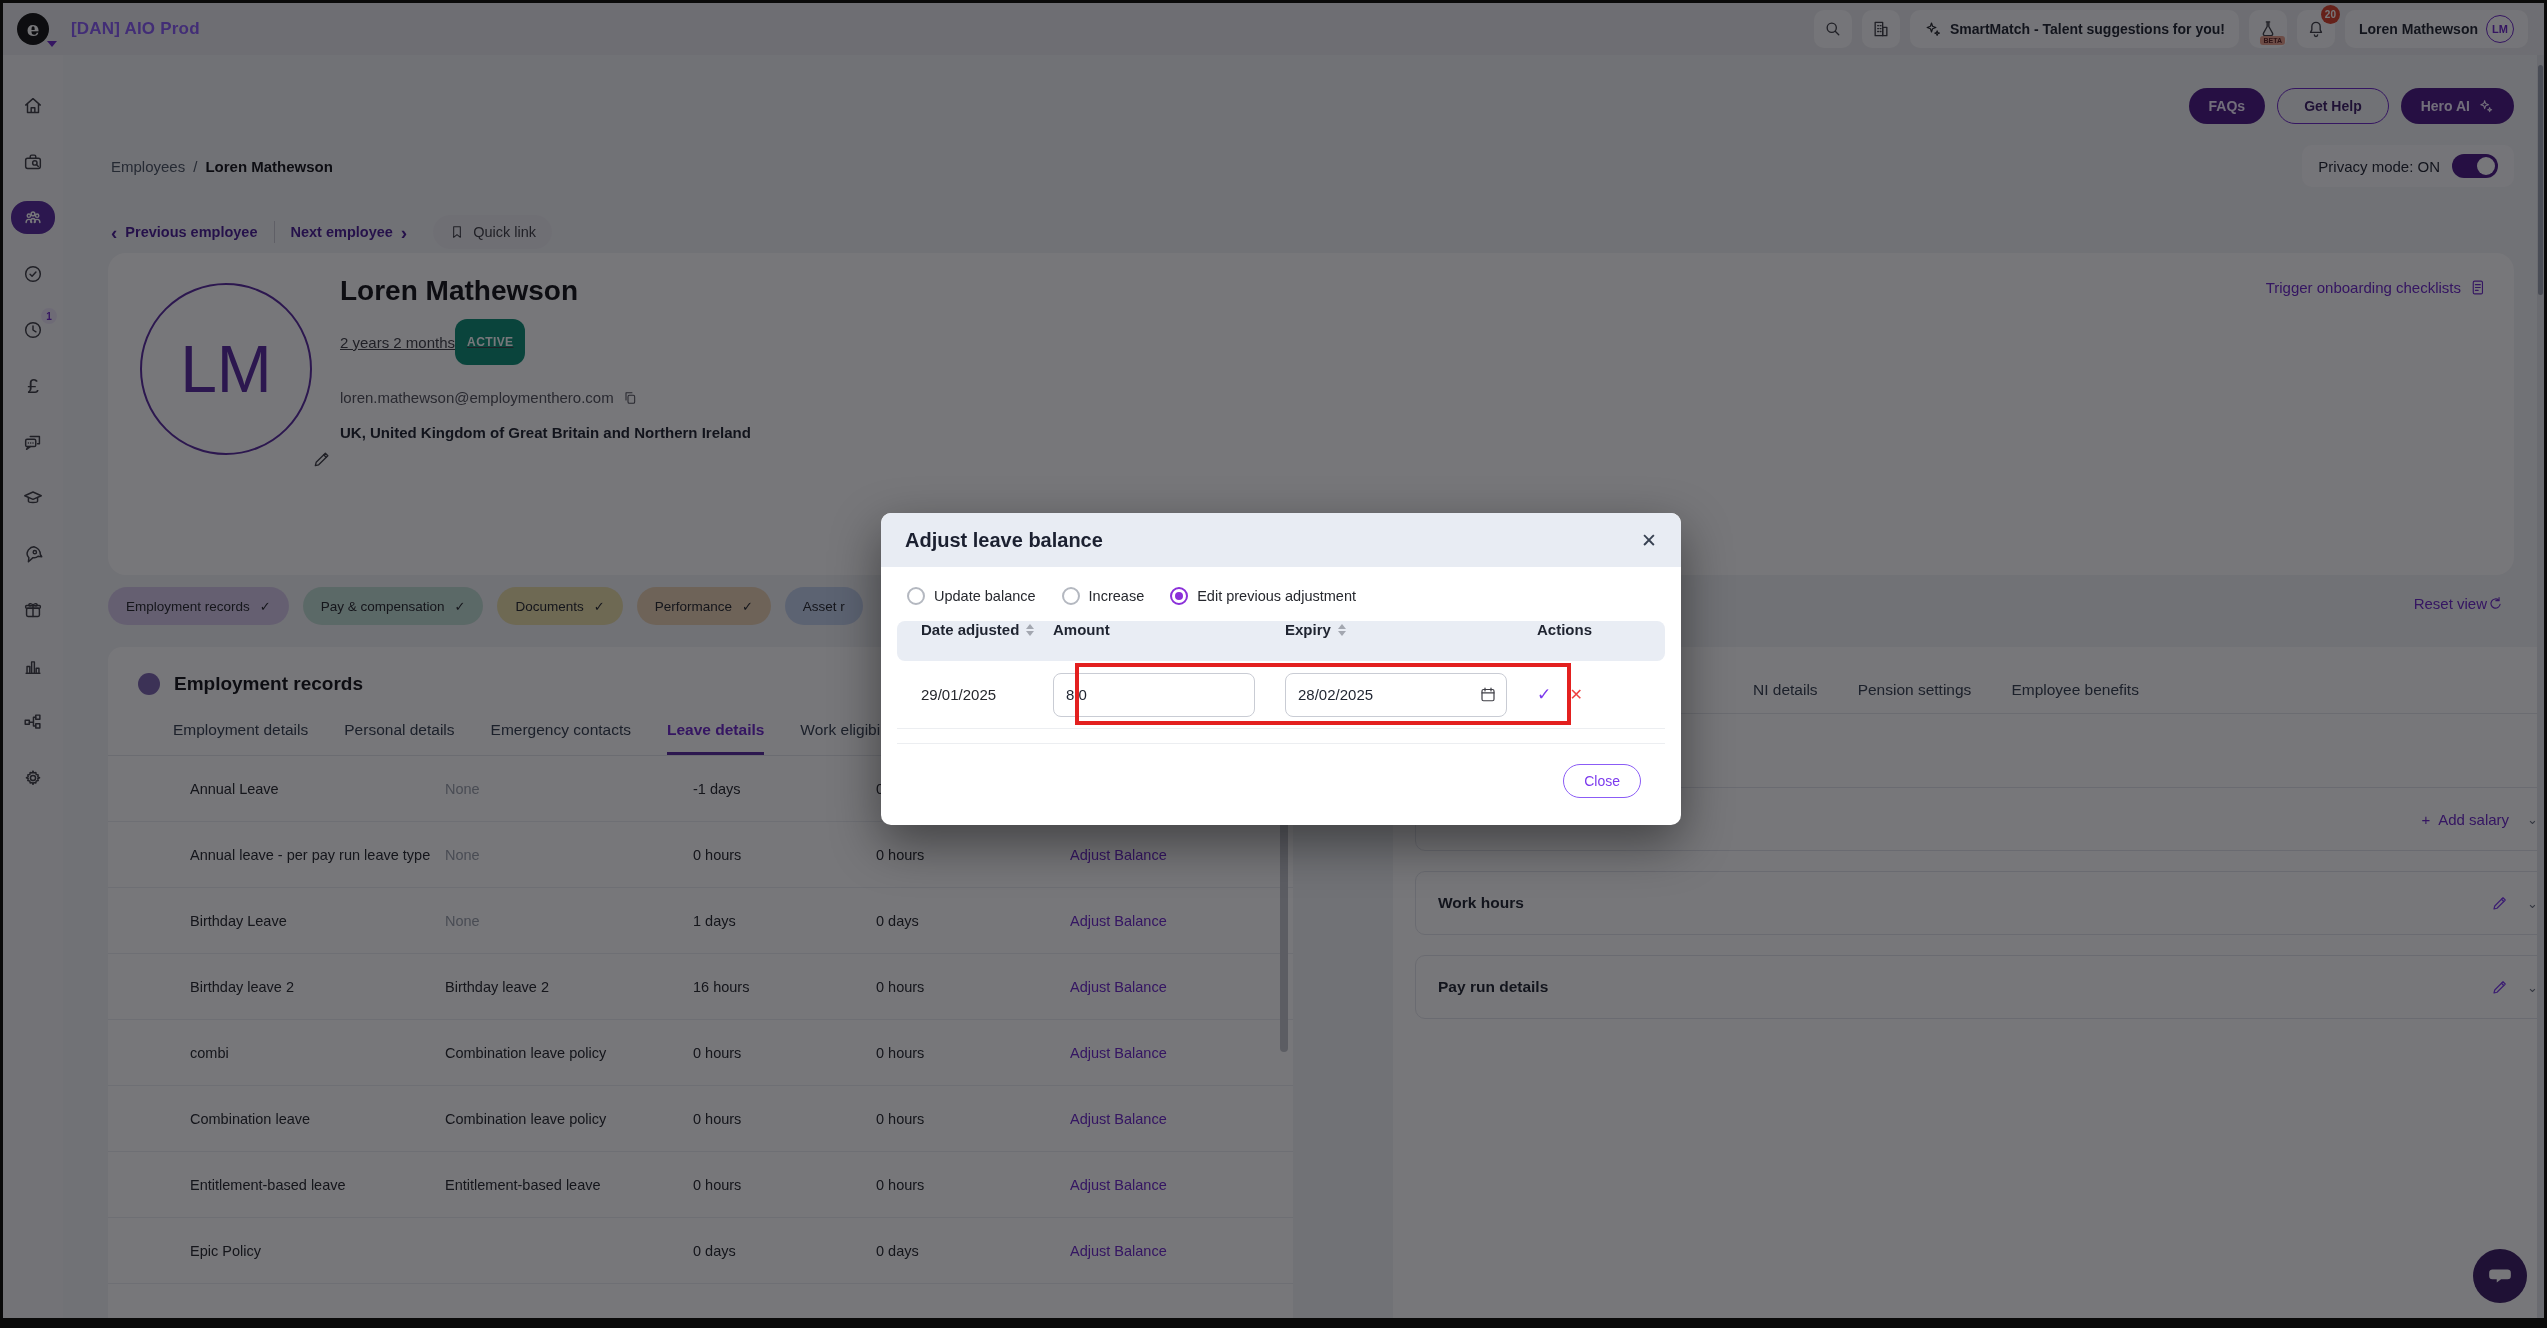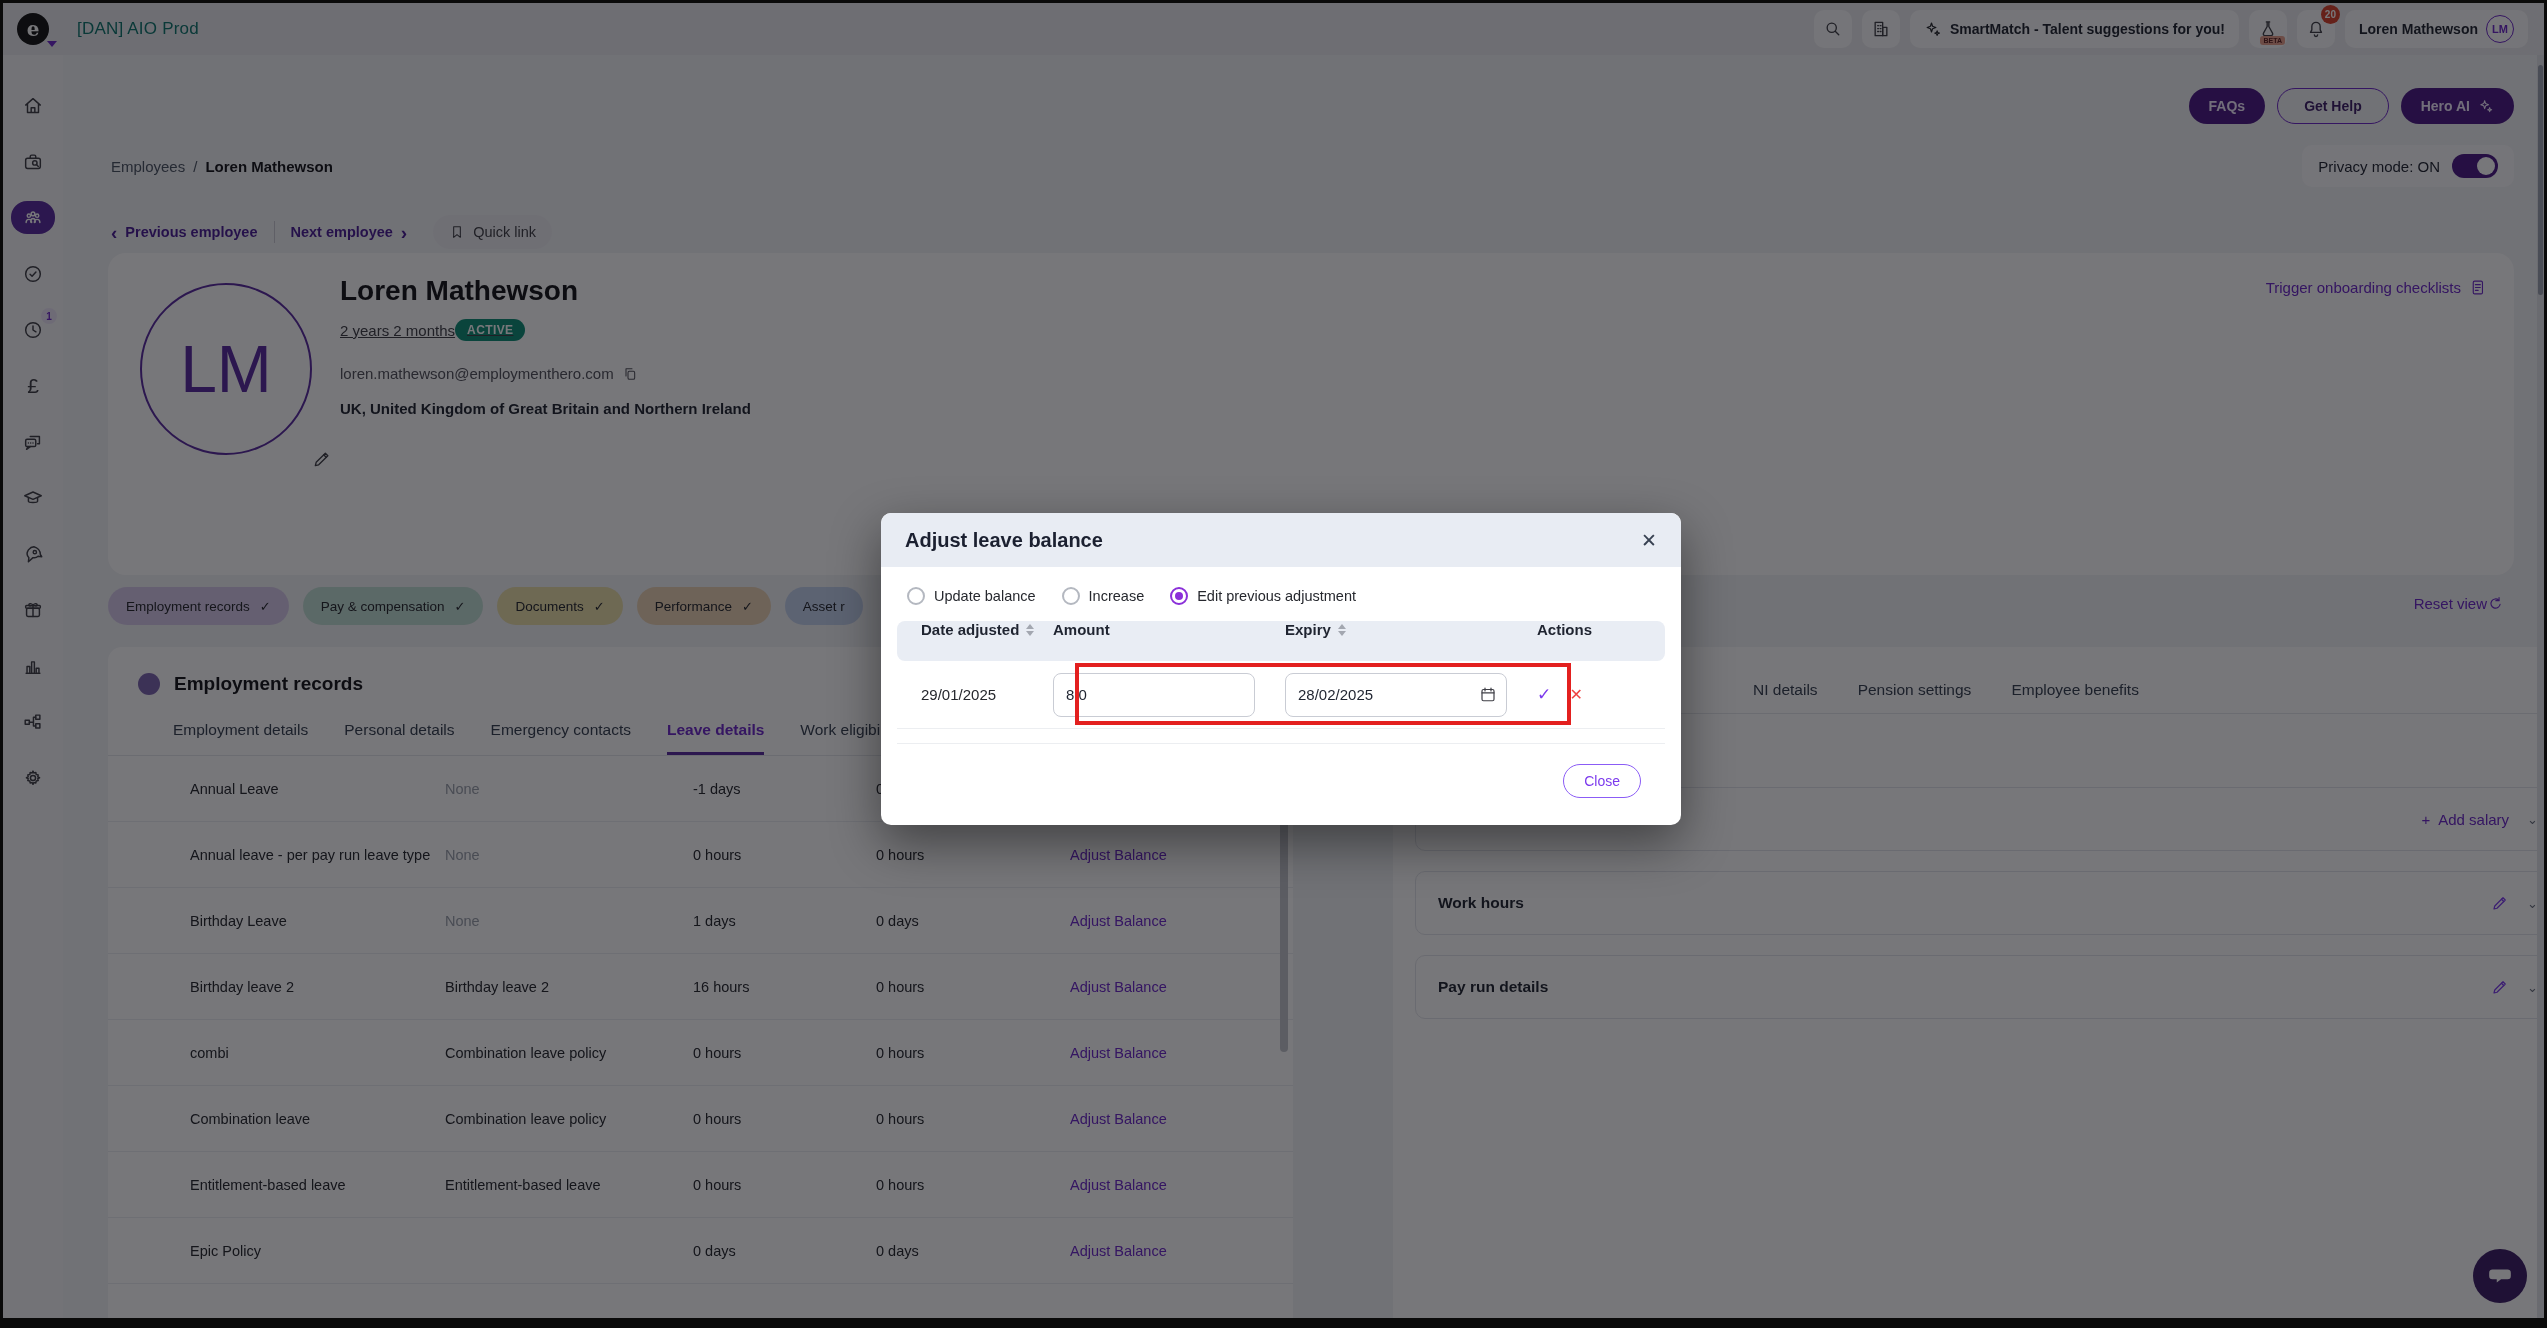--- a/index.html
+++ b/index.html
@@ -5,21 +5,21 @@
   * { margin:0; padding:0; box-sizing:border-box; }
   body { font-family:"Liberation Sans","DejaVu Sans",sans-serif; background:#000; }
   .screen { position:relative; width:2547px; height:1328px; background:#0a0a0a; overflow:hidden; }
   .frame { position:absolute; left:3px; top:3px; right:3px; bottom:10px; background:#f2f3f6; overflow:hidden; }
 
   
   .topbar { position:absolute; left:0; top:0; right:0; height:52px; background:#ebecef; display:flex; align-items:center; z-index:5; }
   .logo-wrap { position:relative; width:60px; display:flex; justify-content:center; }
   .logo { width:32px; height:32px; border-radius:50%; background:#141414; color:#fff; display:flex; align-items:center; justify-content:center; font-weight:bold; font-size:20px; font-family:"DejaVu Serif",serif; }
   .logo-caret { position:absolute; right:6px; bottom:-2px; width:0; height:0; border-left:5px solid transparent; border-right:5px solid transparent; border-top:6px solid #6d28c9; }
-  .app-title { font-size:17px; font-weight:normal; color:#0f766e; margin-left:14px; letter-spacing:.2px; }
+  .app-title { font-size:17px; font-weight:bold; color:#8b5cf6; margin-left:8px; letter-spacing:.2px; }
   .topbar-right { margin-left:auto; display:flex; align-items:center; gap:10px; padding-right:16px; }
   .chip { background:#fbfbfc; border-radius:10px; height:38px; display:flex; align-items:center; justify-content:center; cursor:pointer; }
   .chip.square { width:38px; position:relative; }
   .chip.pill { padding:0 14px; gap:8px; font-size:14px; font-weight:bold; color:#1f2430; }
   .beta-tag { position:absolute; bottom:3px; right:2px; background:#e8a18c; color:#5b2020; font-size:7px; font-weight:bold; padding:1px 3px; border-radius:3px; }
   .notif-badge { position:absolute; top:-5px; right:-5px; min-width:19px; height:19px; border-radius:10px; background:#d8402a; color:#fff; font-size:10px; font-weight:bold; display:flex; align-items:center; justify-content:center; padding:0 4px; }
   .user-chip { gap:9px; }
   .avatar-sm { width:28px; height:28px; border-radius:50%; border:1.6px solid #6d28c9; color:#6d28c9; font-size:11px; font-weight:bold; display:flex; align-items:center; justify-content:center; background:#fff; }
 
   
@@ -50,21 +50,21 @@
   .empnav-sep { width:1px; height:22px; background:#c9cbd2; }
   .quicklink { background:#eeeef2; border-radius:17px; height:34px; padding:0 16px; display:flex; align-items:center; gap:8px; color:#3f3f46; font-weight:normal; font-size:14.5px; cursor:pointer; margin-left:10px; }
   .chev { font-size:19px; line-height:1; }
 
   .emp-card { position:absolute; left:45px; top:198px; right:30px; height:322px; background:#fff; border-radius:18px; }
   .avatar-big { position:absolute; left:32px; top:30px; width:172px; height:172px; border-radius:50%; border:2px solid #5a2ca0; display:flex; align-items:center; justify-content:center; color:#5a2ca0; font-size:66px; background:#fff; }
   .avatar-edit { position:absolute; left:204px; top:196px; cursor:pointer; }
   .emp-info { position:absolute; left:232px; top:22px; }
   .emp-name { font-size:28px; font-weight:bold; color:#141519; }
   .emp-meta { display:flex; align-items:center; margin-top:12px; font-size:15px; color:#3f3f46;text-decoration:underline; }
-  .badge-active { background:#0e8f77; color:#fff; font-size:12px; font-weight:bold; padding:4px 12px; border-radius:12px; letter-spacing:.4px; }
+  .badge-active { background:#0e8f77; color:#fff; font-size:12px; font-weight:bold; padding:16px 12px; border-radius:12px; letter-spacing:.4px; }
   .emp-email { margin-top:24px; font-size:15px; color:#52525b; display:flex; align-items:center; gap:8px; }
   .emp-loc { margin-top:18px; font-size:15px; font-weight:bold; color:#1f2430; }
   .trigger-link { position:absolute; top:26px; right:28px; display:flex; align-items:center; gap:8px; color:#6d28c9; font-size:15px; cursor:pointer; }
 
   .pills-row { position:absolute; top:532px; left:45px; display:flex; gap:14px; }
   .cat-pill { height:38px; border-radius:19px; padding:0 18px; display:flex; align-items:center; gap:10px; font-size:13.5px; color:#26282e; cursor:pointer; white-space:nowrap; }
   .cat-check { font-size:13px; }
   .reset-link { position:absolute; top:540px; right:40px; color:#6d28c9; font-size:15px; display:flex; gap:0; align-items:center; cursor:pointer; }
 
   

